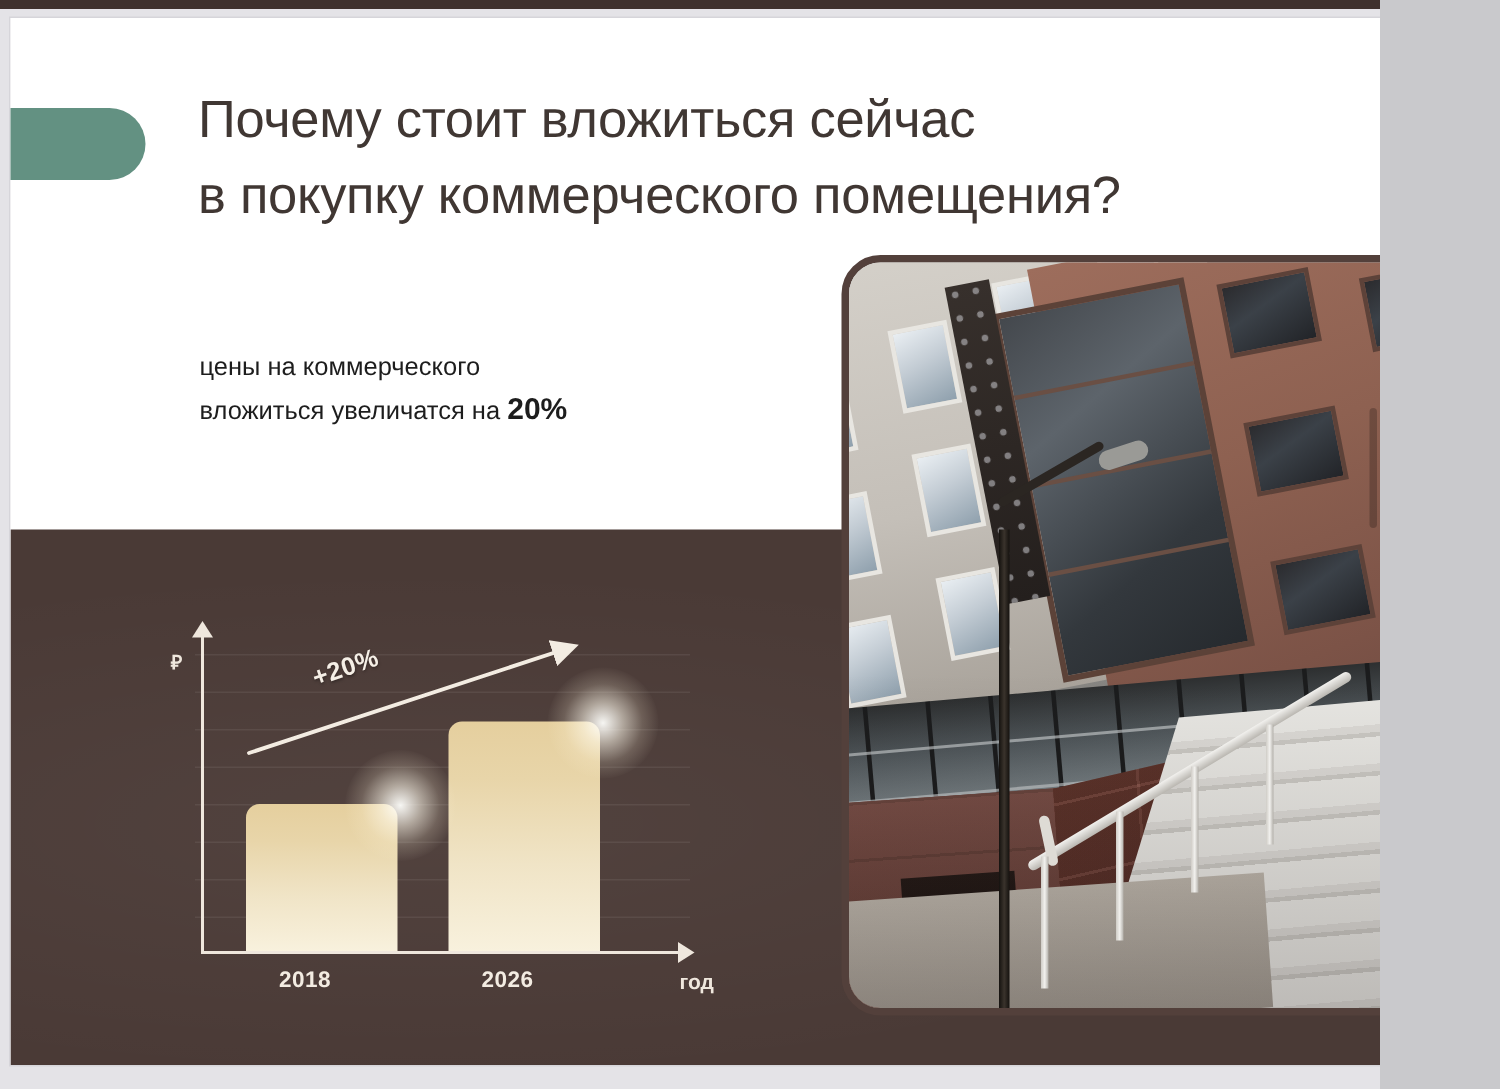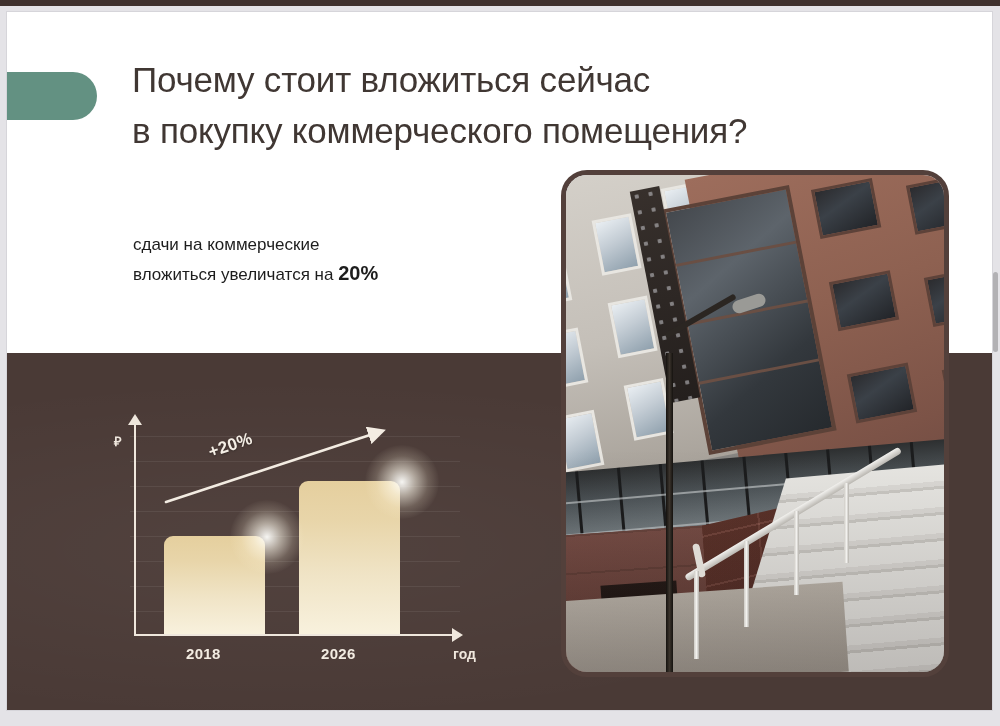--- a/index.html
+++ b/index.html
@@ -10,21 +10,21 @@
   body {
     width: 1000px;
     height: 726px;
     overflow: hidden;
     font-family: "Liberation Sans", sans-serif;
   }
 
   
   #viewer {
     position: relative;
-    width: 1000px;
+    width: 920px;
     height: 726px;
     background: #c2410c;
     overflow: hidden;
   }
   #top-strip {
     position: absolute;
     left: 0; top: 0;
     width: 1000px; height: 6px;
     background: #3f312e;
   }
@@ -456,21 +456,21 @@
   <div id="slide">
 
     <div id="white-band">
       <div id="accent-pill"></div>
 
       <div id="title">Почему стоит вложиться сейчас
 в покупку коммерческого помещения?</div>
 
       <div id="subtitle">
         <br>
-        <span>сдачи на коммерческие</span><br>
+        <span>цены на коммерческого</span><br>
         <span>вложиться увеличатся на </span><b>20%</b>
       </div>
     </div>
 
     <div id="brown-band"></div>
 
     <div id="chart">
 
       <div class="grid-line" style="top:22px"></div>
       <div class="grid-line" style="top:47px"></div>

